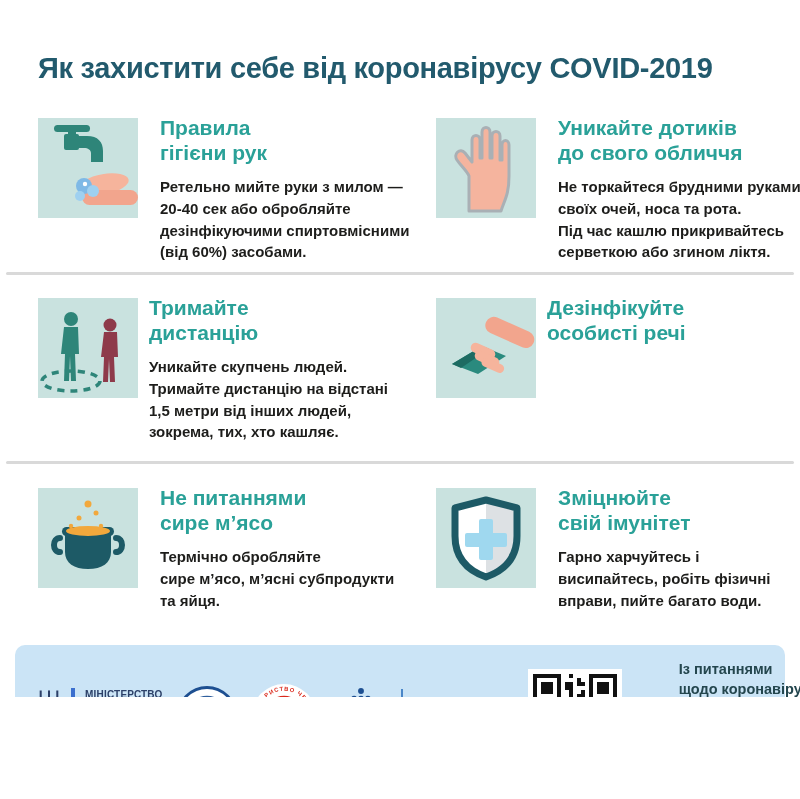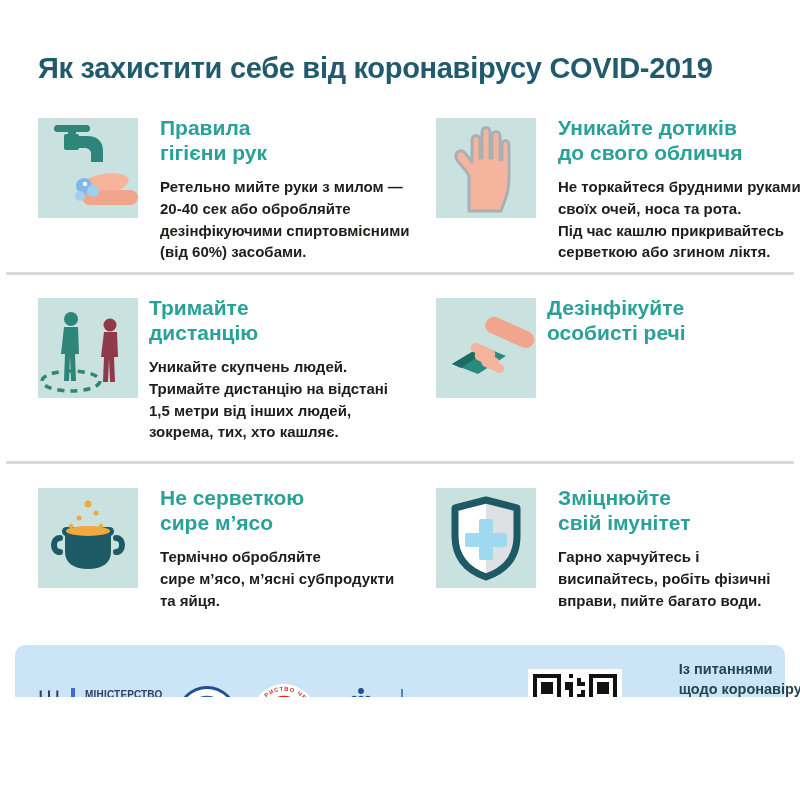--- a/index.html
+++ b/index.html
@@ -156,21 +156,21 @@
         <rect x="24" y="39" width="52" height="9" rx="4.5" fill="#1d5a66"></rect>
         <ellipse cx="50" cy="43" rx="22" ry="5" fill="#f2a83c"></ellipse>
         <circle cx="50" cy="16" r="3.5" fill="#f2a83c"></circle>
         <circle cx="58" cy="25" r="2.5" fill="#f2a83c"></circle>
         <circle cx="41" cy="30" r="2.5" fill="#f2a83c"></circle>
         <circle cx="63" cy="38" r="2.2" fill="#f2a83c"></circle>
         <circle cx="33" cy="38" r="2.2" fill="#f2a83c"></circle>
       </svg>
     </div>
     <div class="ctext">
-      <h2>Не серветкою
+      <h2>Не питаннями
 сире м’ясо</h2>
       <p>Термічно обробляйте
 сире м’ясо, м’ясні субпродукти
 та яйця.</p>
     </div>
   </section>
 
   <section class="card r3 cr">
     <div class="tile">
       <svg viewBox="0 0 100 100">

